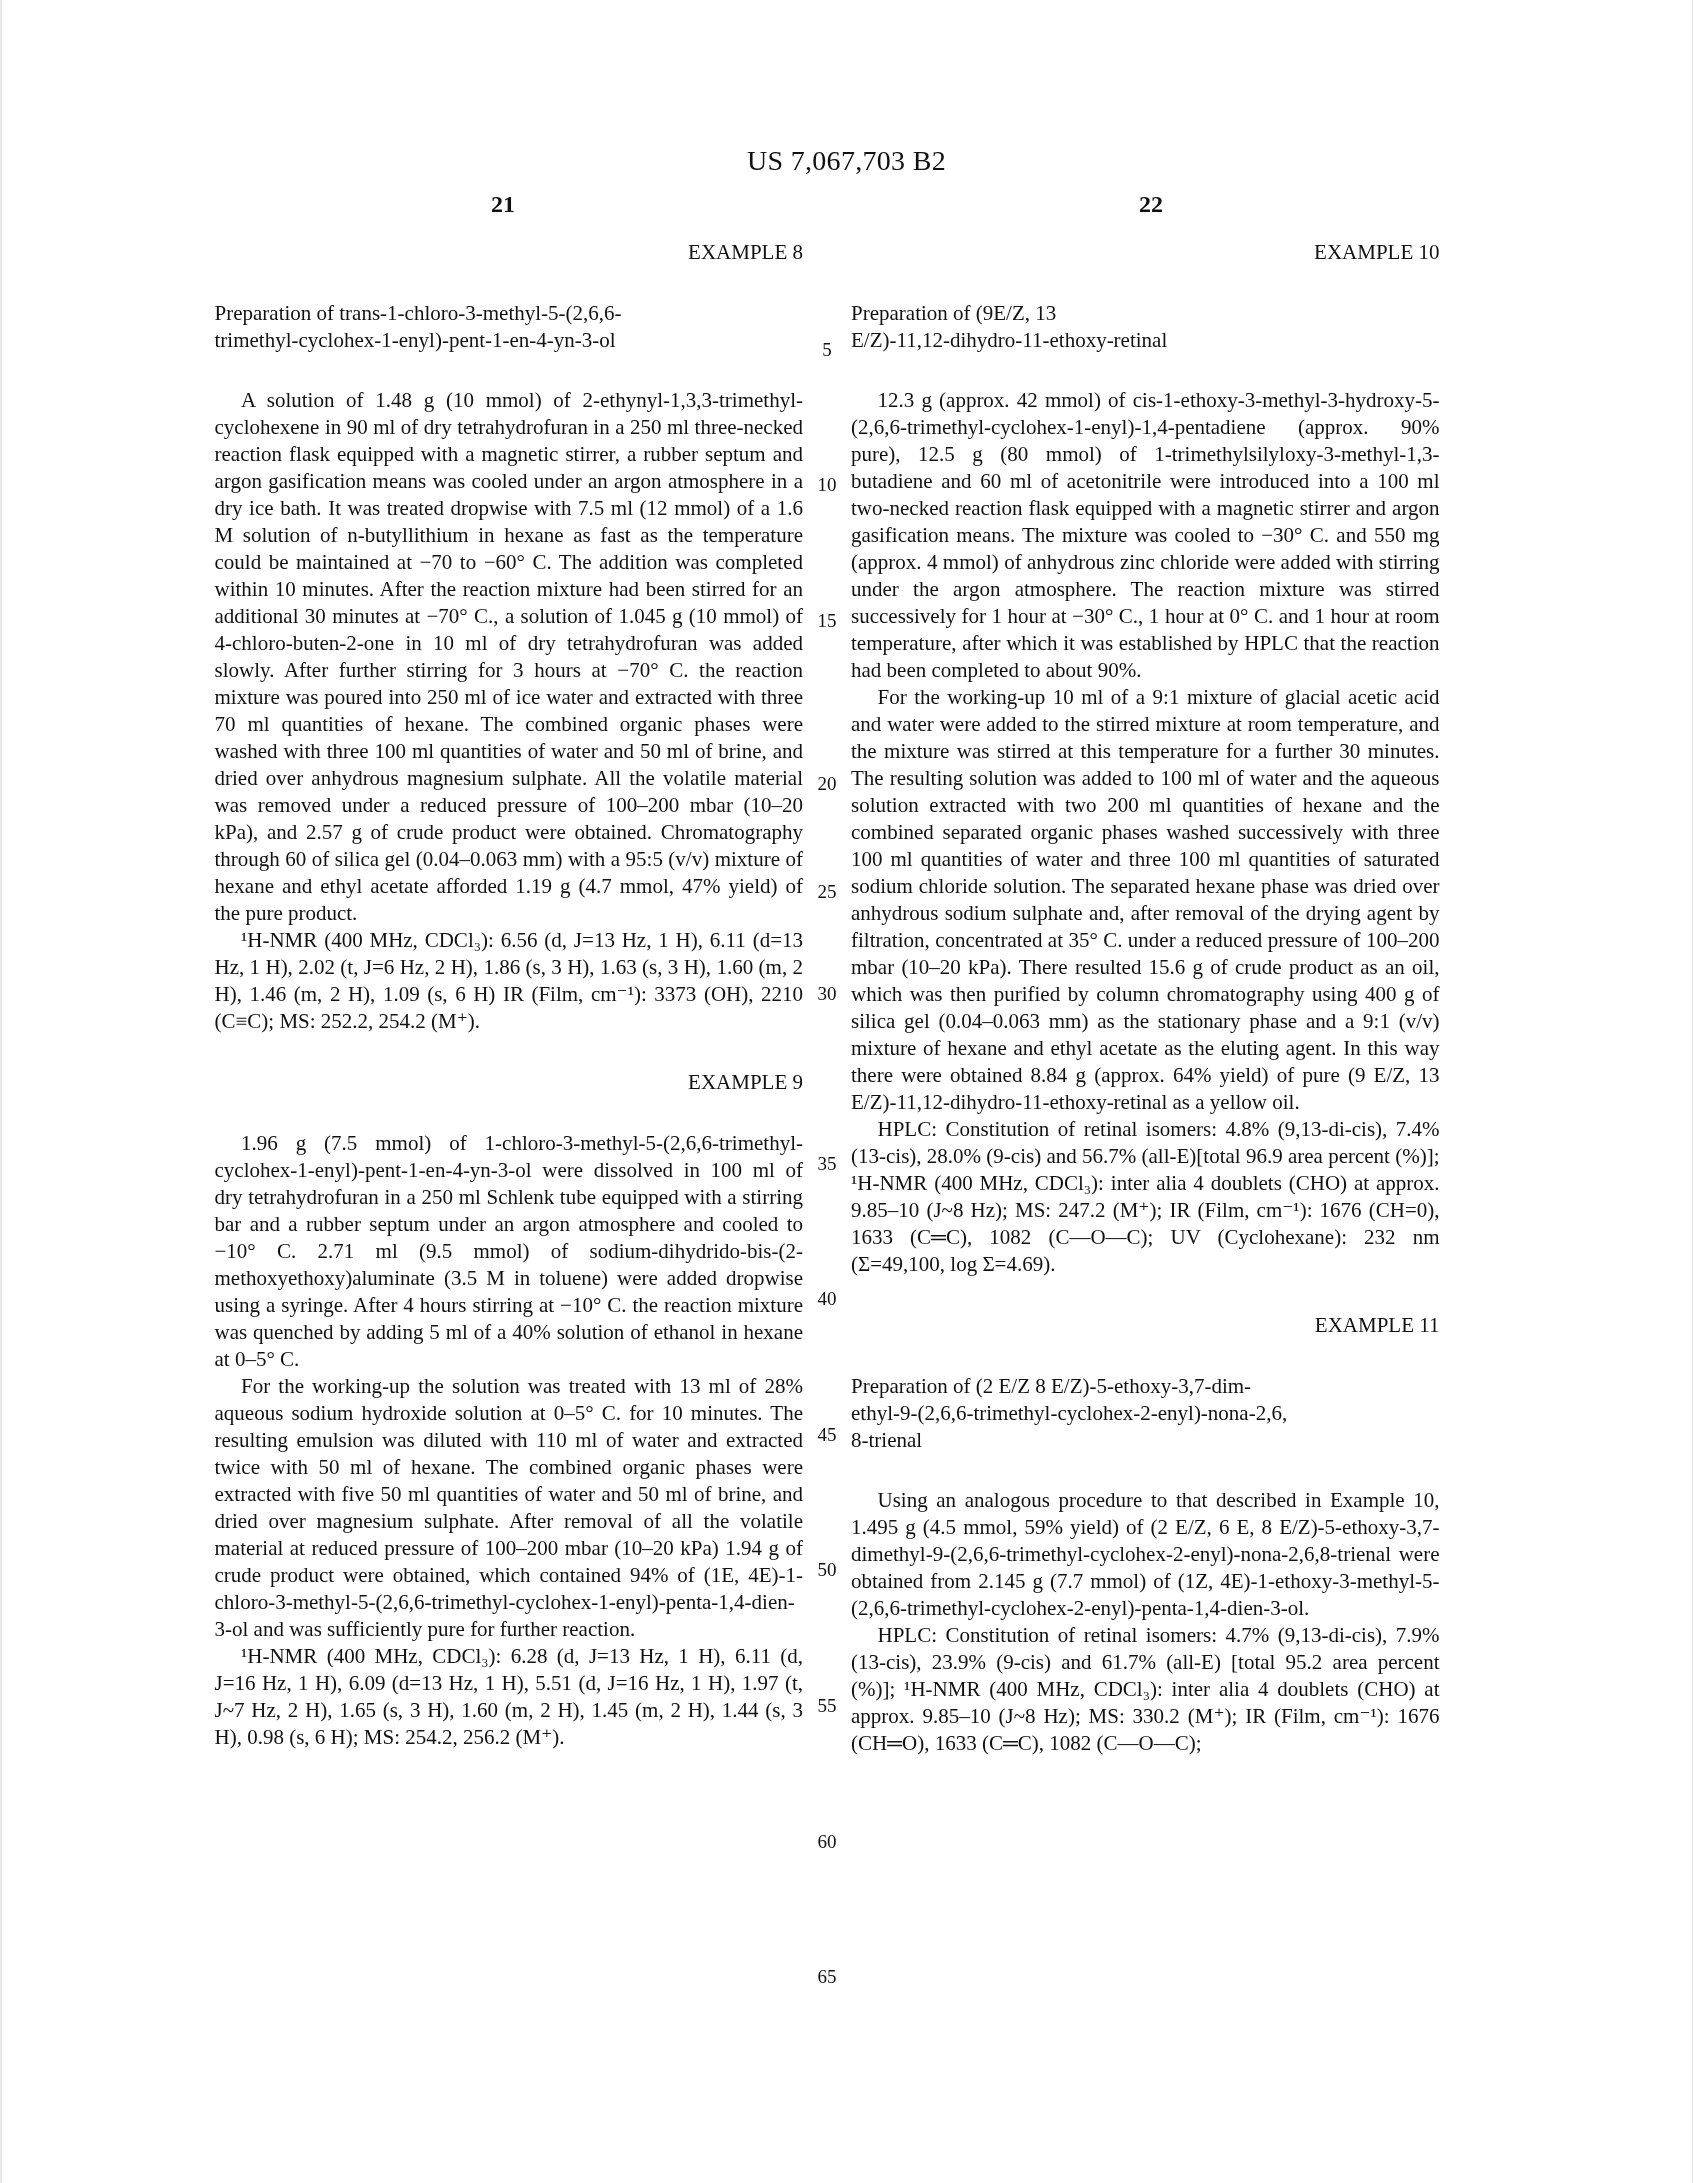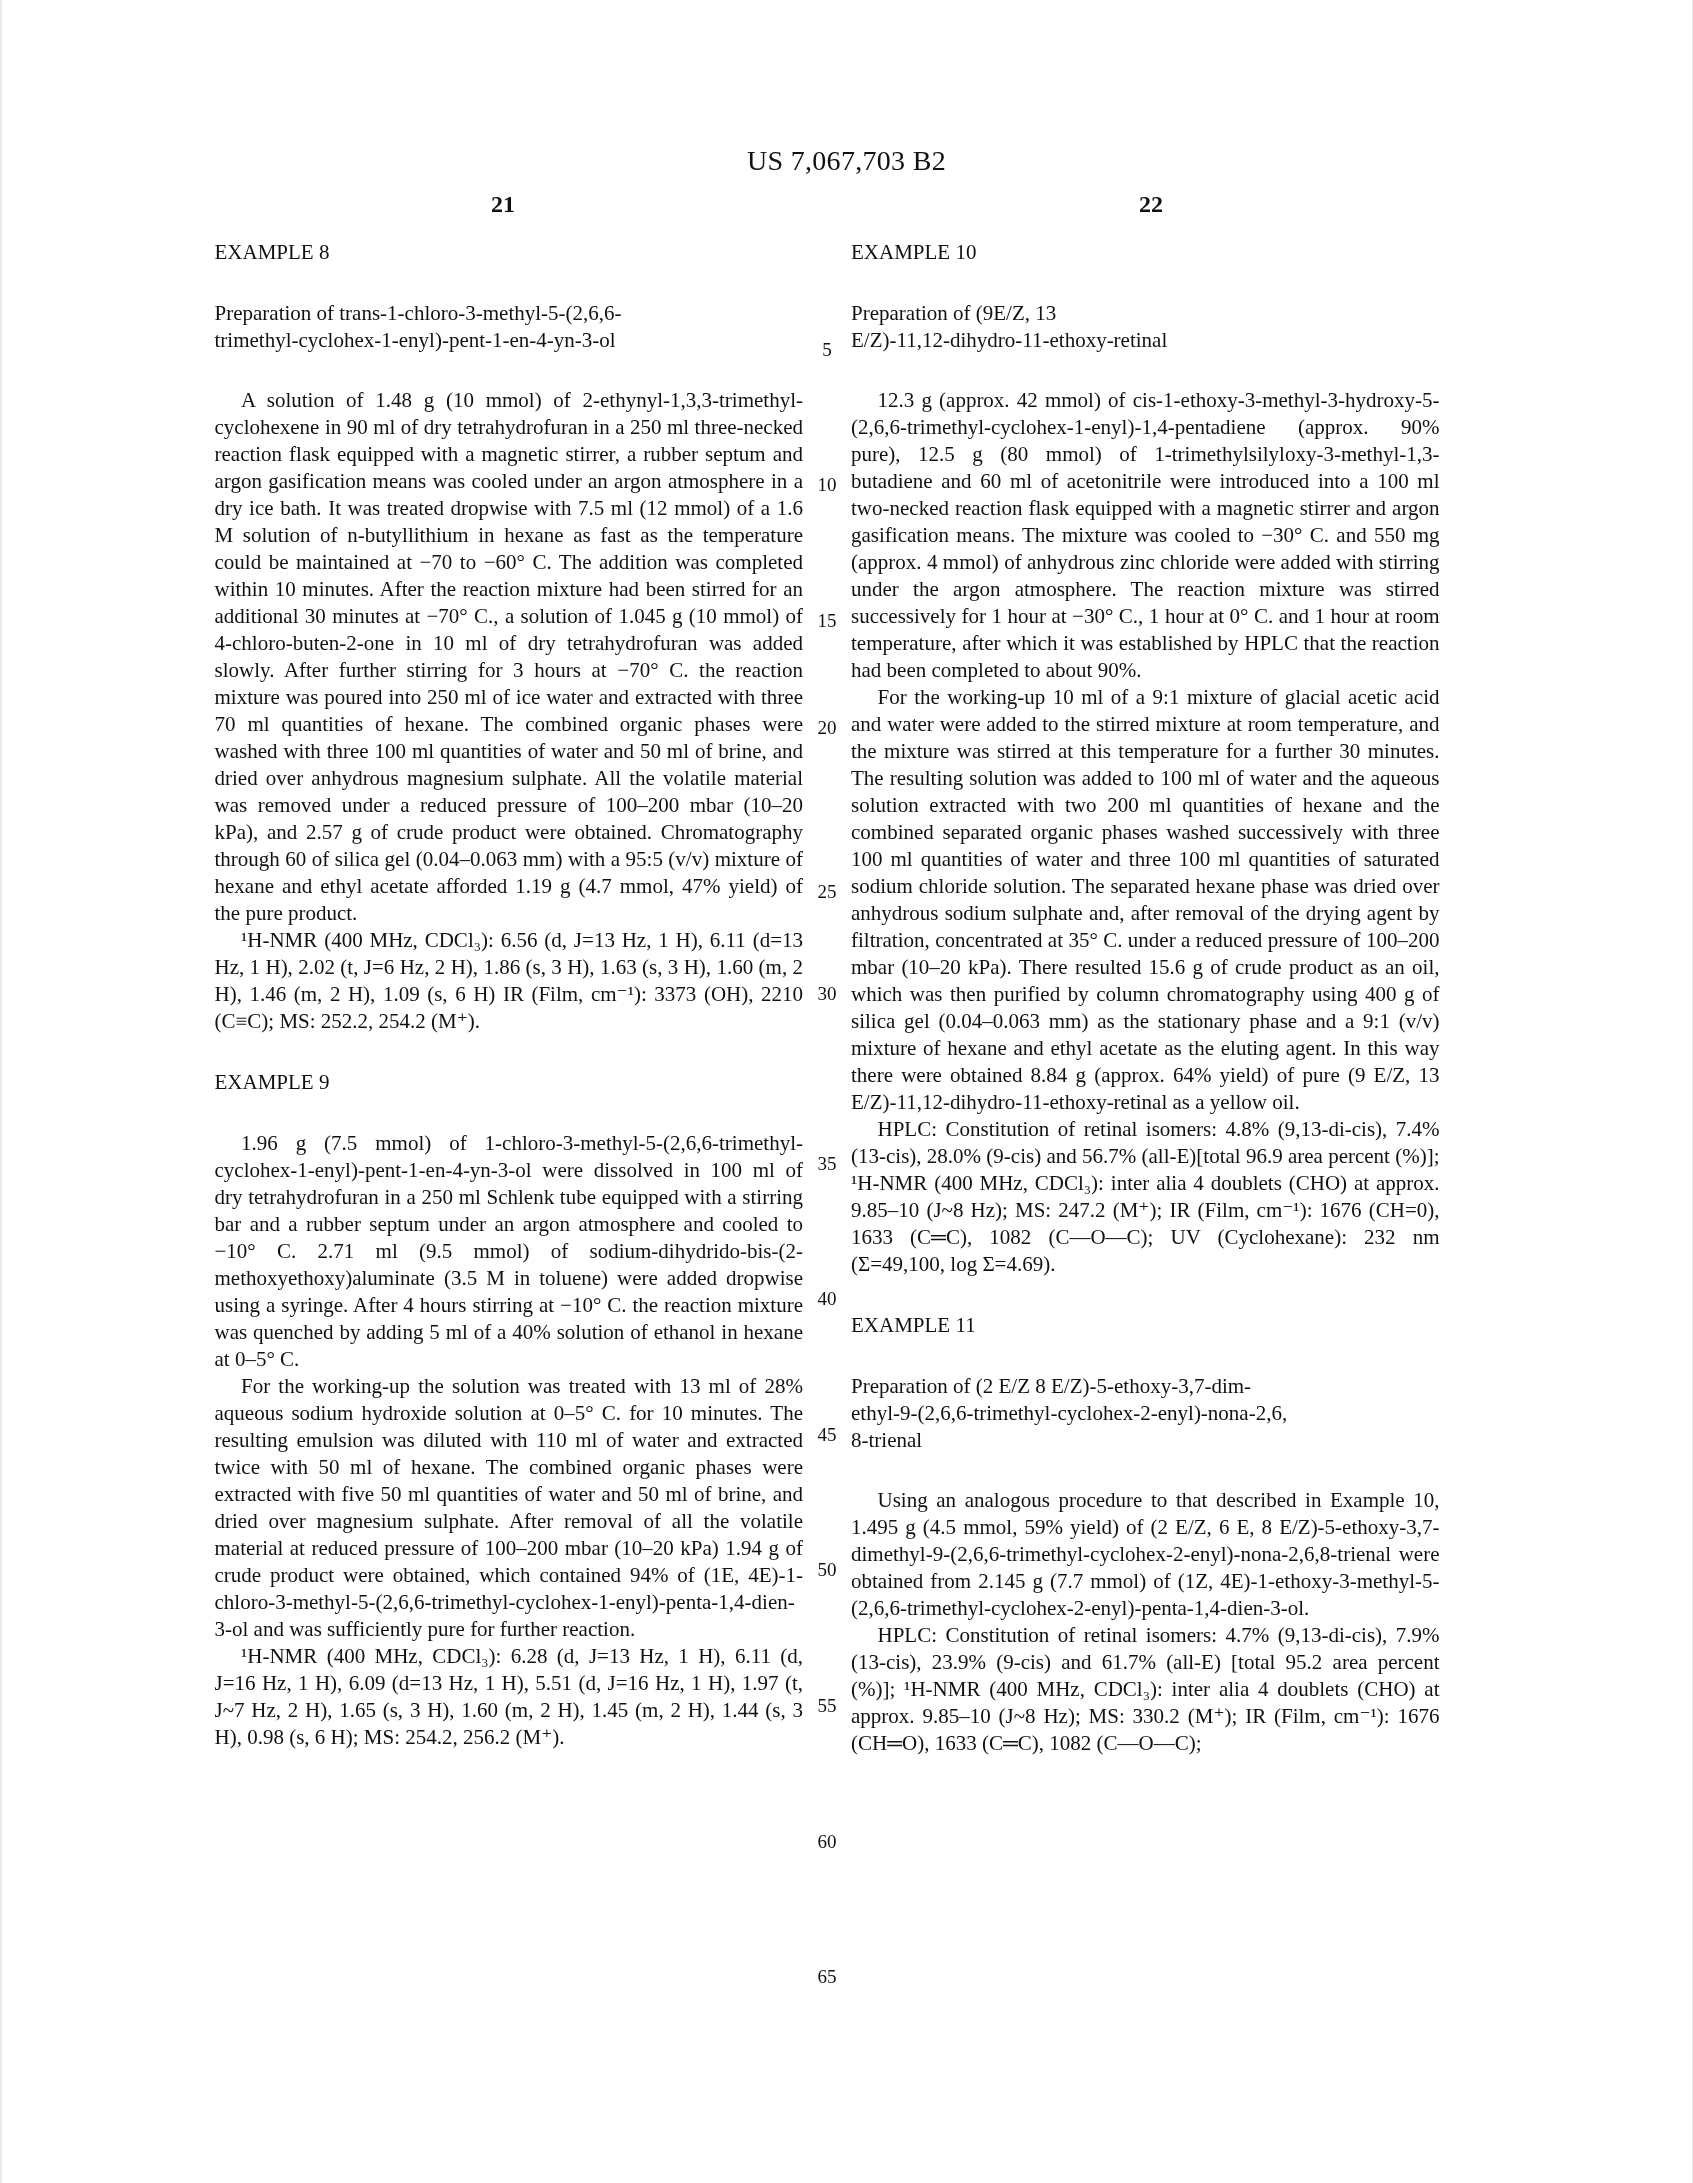--- a/index.html
+++ b/index.html
@@ -59,21 +59,21 @@
   }
   .ln {
     position: absolute;
     left: 0;
     width: 100%;
     text-align: center;
     font-size: 19px;
     line-height: 1;
   }
   .example-heading {
-    text-align: left;
+    text-align: right;
     text-indent: 0;
     margin: 34px 0 34px 0;
   }
   .column .example-heading:first-child { margin-top: 6.6px; }
   .prep-title {
     text-align: left;
     text-indent: 0;
     white-space: pre-line;
     margin: 0 0 33px 0;
   }
@@ -109,21 +109,21 @@
         <div class="example-heading">EXAMPLE 9</div>
         <p class="para">1.96 g (7.5 mmol) of 1-chloro-3-methyl-5-(2,6,6-trimethyl-cyclohex-1-enyl)-pent-1-en-4-yn-3-ol were dissolved in 100 ml of dry tetrahydrofuran in a 250 ml Schlenk tube equipped with a stirring bar and a rubber septum under an argon atmosphere and cooled to −10° C. 2.71 ml (9.5 mmol) of sodium-dihydrido-bis-(2-methoxyethoxy)aluminate (3.5 M in toluene) were added dropwise using a syringe. After 4 hours stirring at −10° C. the reaction mixture was quenched by adding 5 ml of a 40% solution of ethanol in hexane at 0–5° C.</p>
         <p class="para">For the working-up the solution was treated with 13 ml of 28% aqueous sodium hydroxide solution at 0–5° C. for 10 minutes. The resulting emulsion was diluted with 110 ml of water and extracted twice with 50 ml of hexane. The combined organic phases were extracted with five 50 ml quantities of water and 50 ml of brine, and dried over magnesium sulphate. After removal of all the volatile material at reduced pressure of 100–200 mbar (10–20 kPa) 1.94 g of crude product were obtained, which contained 94% of (1E, 4E)-1-chloro-3-methyl-5-(2,6,6-trimethyl-cyclohex-1-enyl)-penta-1,4-dien-3-ol and was sufficiently pure for further reaction.</p>
         <p class="para">¹H-NMR (400 MHz, CDCl₃): 6.28 (d, J=13 Hz, 1 H), 6.11 (d, J=16 Hz, 1 H), 6.09 (d=13 Hz, 1 H), 5.51 (d, J=16 Hz, 1 H), 1.97 (t, J~7 Hz, 2 H), 1.65 (s, 3 H), 1.60 (m, 2 H), 1.45 (m, 2 H), 1.44 (s, 3 H), 0.98 (s, 6 H); MS: 254.2, 256.2 (M⁺).</p>
       </div>
 
       <div class="gutter">
         <span class="ln" style="top:108px">5</span>
         <span class="ln" style="top:243px">10</span>
         <span class="ln" style="top:379px">15</span>
-        <span class="ln" style="top:486px">20</span>
+        <span class="ln" style="top:542px">20</span>
         <span class="ln" style="top:650px">25</span>
         <span class="ln" style="top:752px">30</span>
         <span class="ln" style="top:922px">35</span>
         <span class="ln" style="top:1057px">40</span>
         <span class="ln" style="top:1193px">45</span>
         <span class="ln" style="top:1328px">50</span>
         <span class="ln" style="top:1464px">55</span>
         <span class="ln" style="top:1600px">60</span>
         <span class="ln" style="top:1735px">65</span>
       </div>

